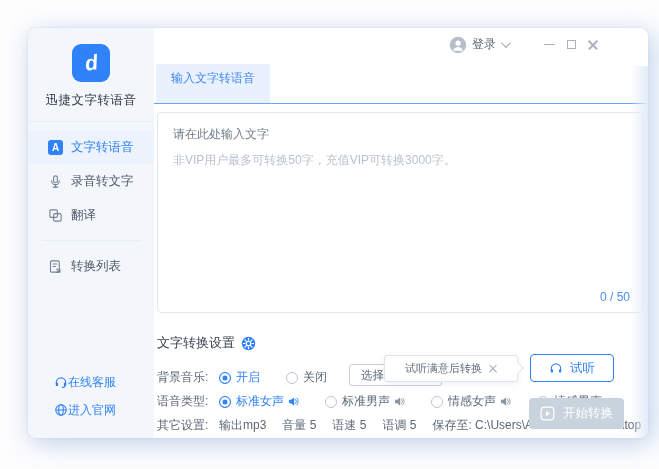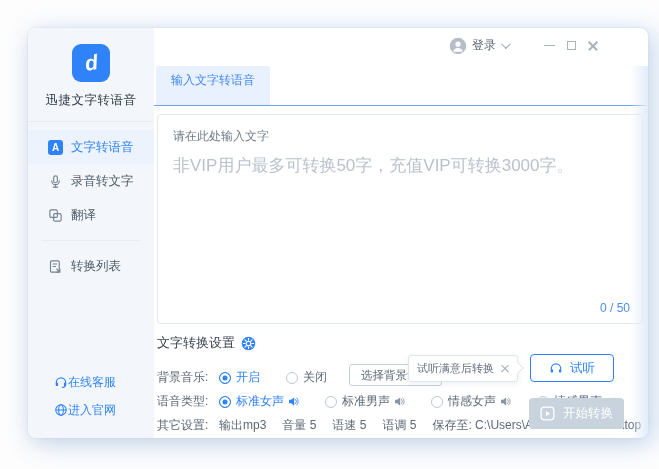--- a/index.html
+++ b/index.html
@@ -59,45 +59,45 @@
   
   .tab-row { margin-top:2px; border-bottom:1px solid #6aa3f8; padding-left:2px; }
   .tab { display:inline-block; background:#e8f1fd; color:#3f87f5; font-size:12px;
     padding:6px 15px 16px; border-radius:2px 2px 0 0; cursor:pointer; }
   
   .editor {
     margin:8px 5px 0 3px; height:222px; border:1px solid #e2e8ef; border-radius:4px;
     padding:13px 15px; position:relative; cursor:text; background:#fff;
   }
   .ph-title { font-size:12px; color:#6e7a88; }
-  .ph-hint  { font-size:17px; color:#b9c2cc; margin-top:9px; }
+  .ph-hint  { font-size:12px; color:#b9c2cc; margin-top:9px; }
   .counter { position:absolute; right:12px; bottom:8px; font-size:12px; color:#4a8ef7; }
   
   .settings { margin:10px 21px 0 3px; font-size:12px; color:#5c6875; }
-  .settings-head { display:flex; align-items:center; gap:6px; margin-bottom:14px; }
+  .settings-head { display:flex; align-items:center; gap:6px; margin-bottom:14px;margin-top:11px; }
   .settings-title { font-size:13px; color:#38424e; }
   .row { height:20px; display:flex; align-items:flex-end; margin-bottom:4px; white-space:nowrap; }
   .row-label { width:62px; flex-shrink:0; }
   .radio { width:12px; height:12px; border-radius:50%; border:1px solid #c0c8d2; background:#fff; margin-right:5px; cursor:pointer; flex-shrink:0; }
   .radio.sel { border:1px solid #2F82F7; background:#2F82F7; box-shadow:inset 0 0 0 2.5px #fff; }
   .opt { display:flex; align-items:center; cursor:pointer; color:#5c6875; }
   .opt.sel-txt { color:#2F82F7; }
   .opt + .opt { margin-left:26px; }
   .opt .spk { margin-left:4px; display:flex; }
   .btn-outline {
     margin-left:22px; height:22px; padding:0 11px; border:1px solid #c6cedb; border-radius:3px;
     background:#fff; color:#5c6875; font-size:11.5px; cursor:pointer;
     font-family:inherit;
   }
   .sep { width:1px; height:11px; background:#d9dfe6; margin:0 8px; }
   
   .listen-row { position:absolute; top:326px; right:34px; display:flex; align-items:center; gap:12px; }
   .tooltip {
     position:relative; border:1px solid #dfe5ec; border-radius:3px; background:#fff;
-    box-shadow:0 2px 6px rgba(60,80,110,.08); padding:5px 8px; font-size:11px; color:#626e7b;
+    box-shadow:0 2px 6px rgba(60,80,110,.08); padding:5px 20px; font-size:11px; color:#626e7b;
     display:flex; align-items:center; gap:7px; white-space:nowrap;
   }
   .tooltip::after { content:''; position:absolute; right:-4.5px; top:50%; width:8px; height:8px;
     background:#fff; border-top:1px solid #dfe5ec; border-right:1px solid #dfe5ec;
     transform:translateY(-50%) rotate(45deg); }
   .tt-close { width:8px; height:8px; position:relative; cursor:pointer; }
   .tt-close::before,.tt-close::after { content:''; position:absolute; left:-1px; top:3.5px; width:10px; height:1.2px; background:#9aa4ae; }
   .tt-close::before { transform:rotate(45deg); } .tt-close::after { transform:rotate(-45deg); }
   .listen-btn {
     height:28px; min-width:84px; border:1px solid #2F82F7; border-radius:4px; background:#fff;

